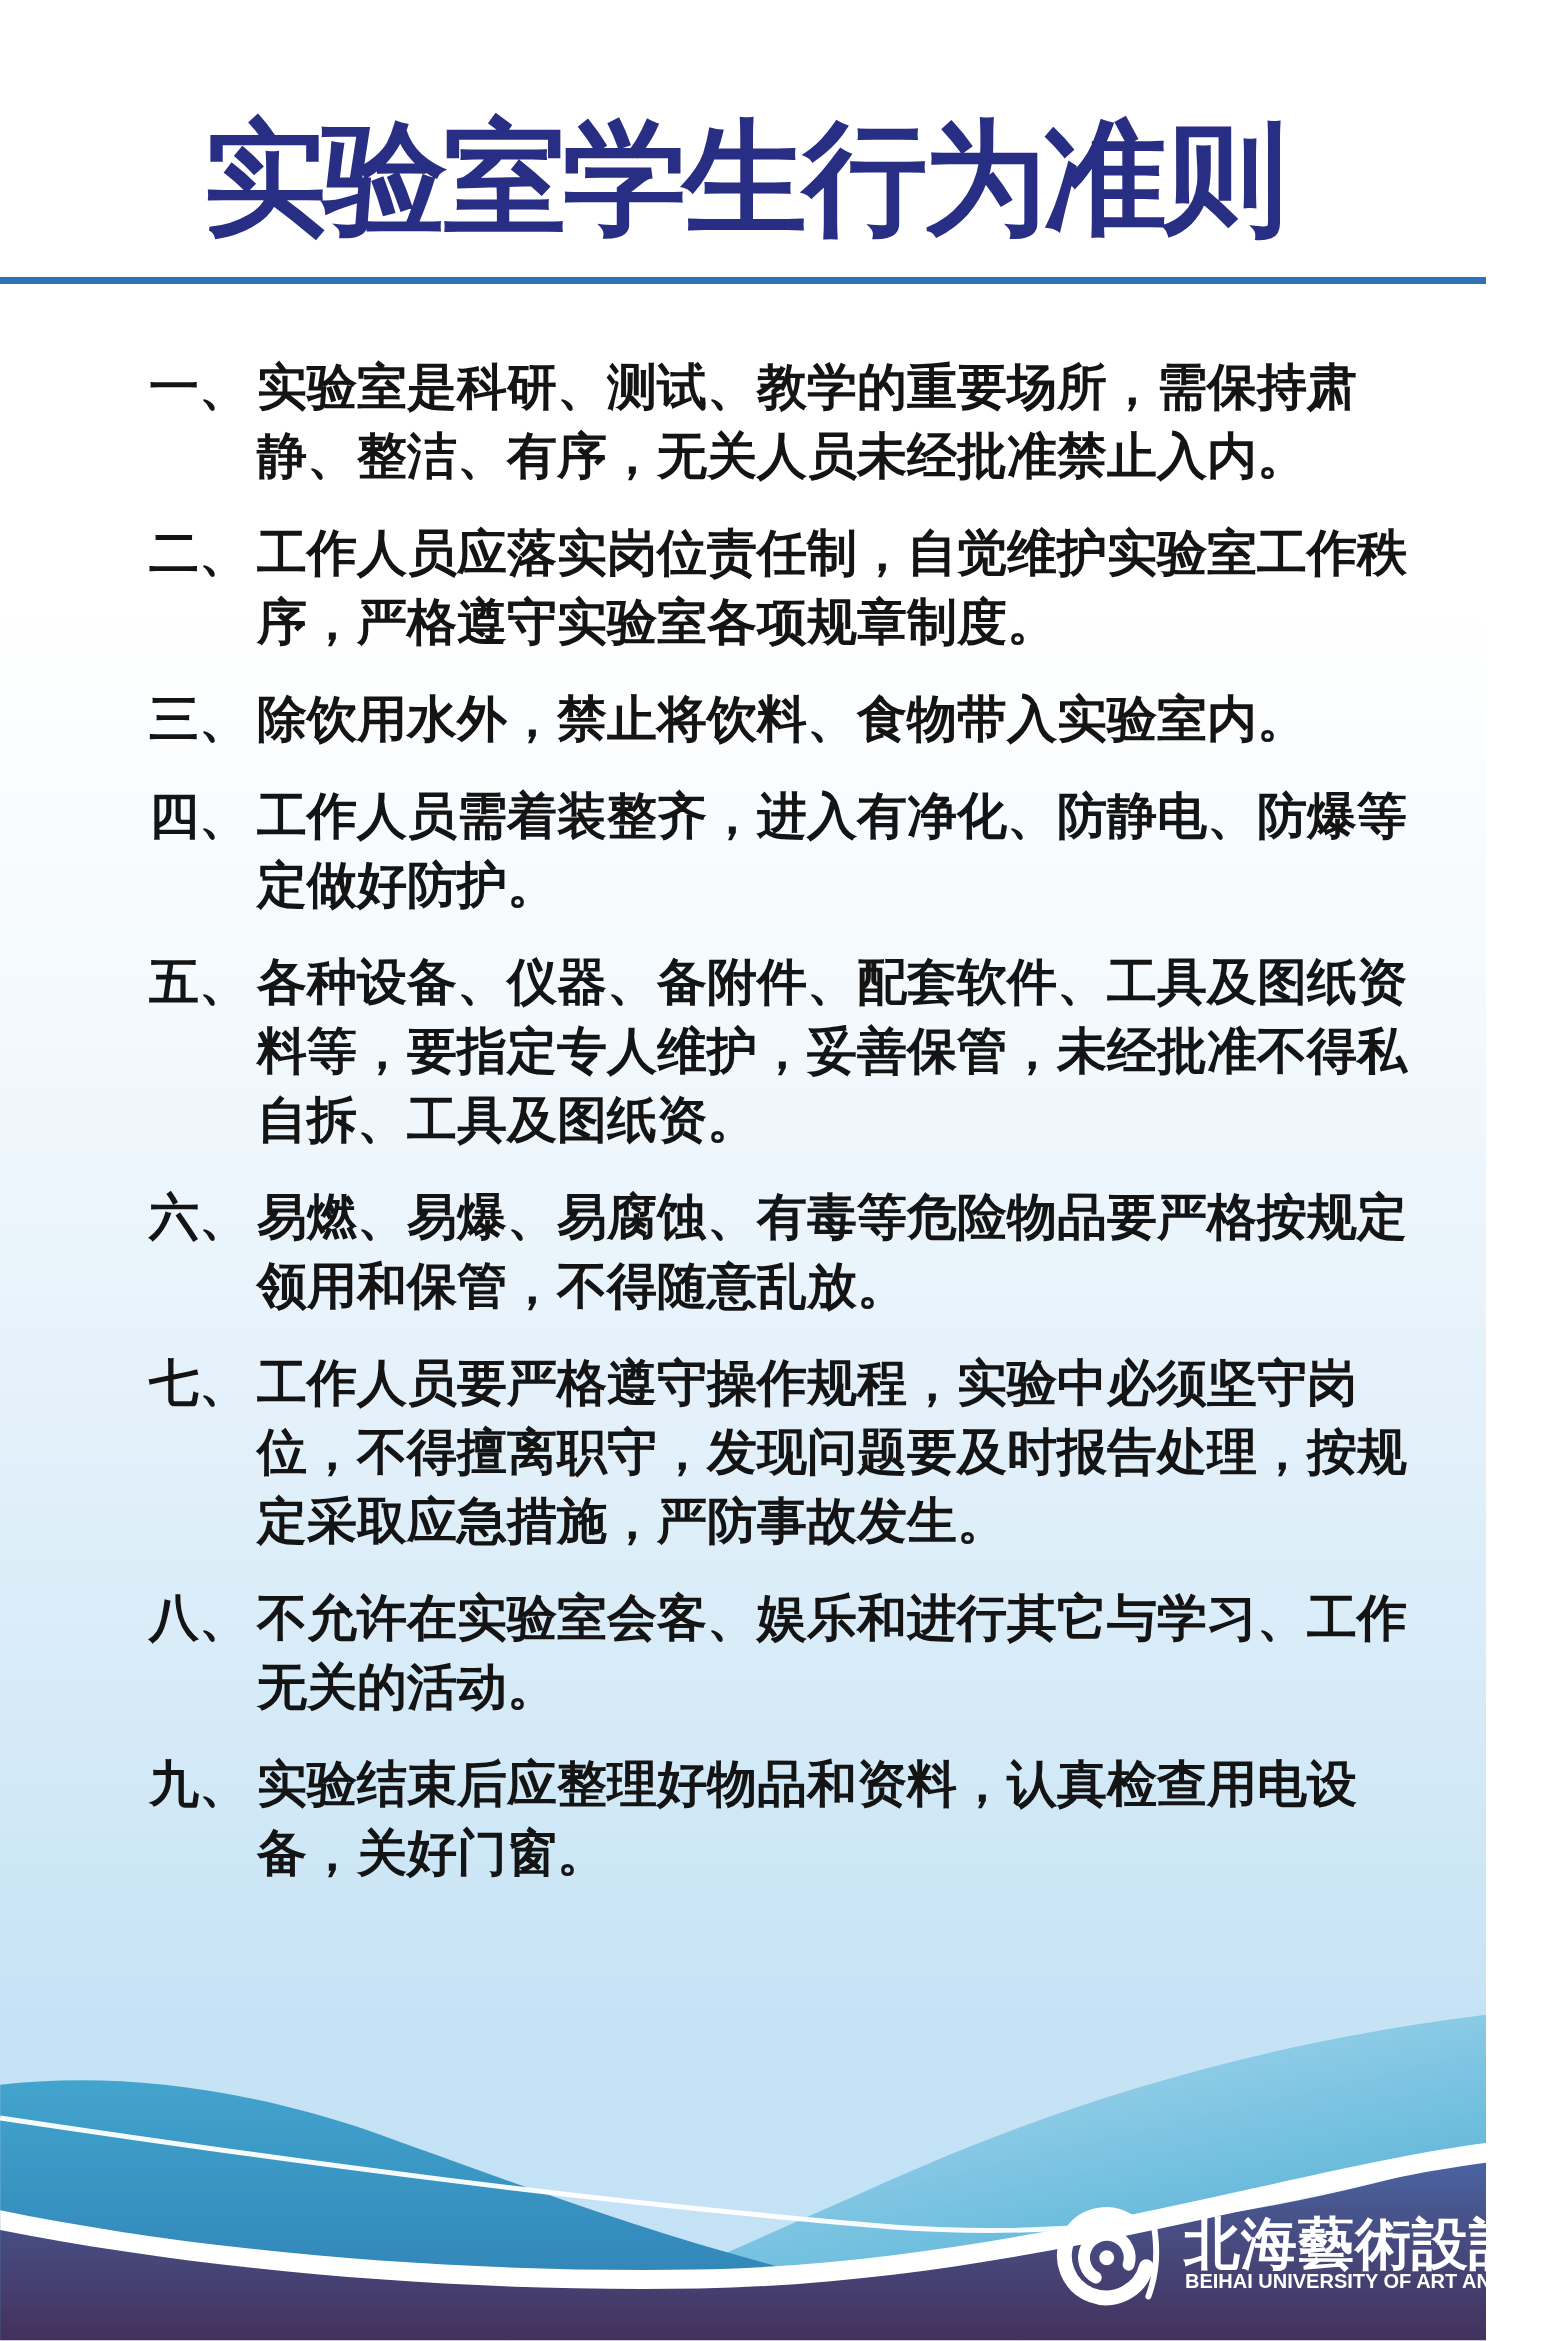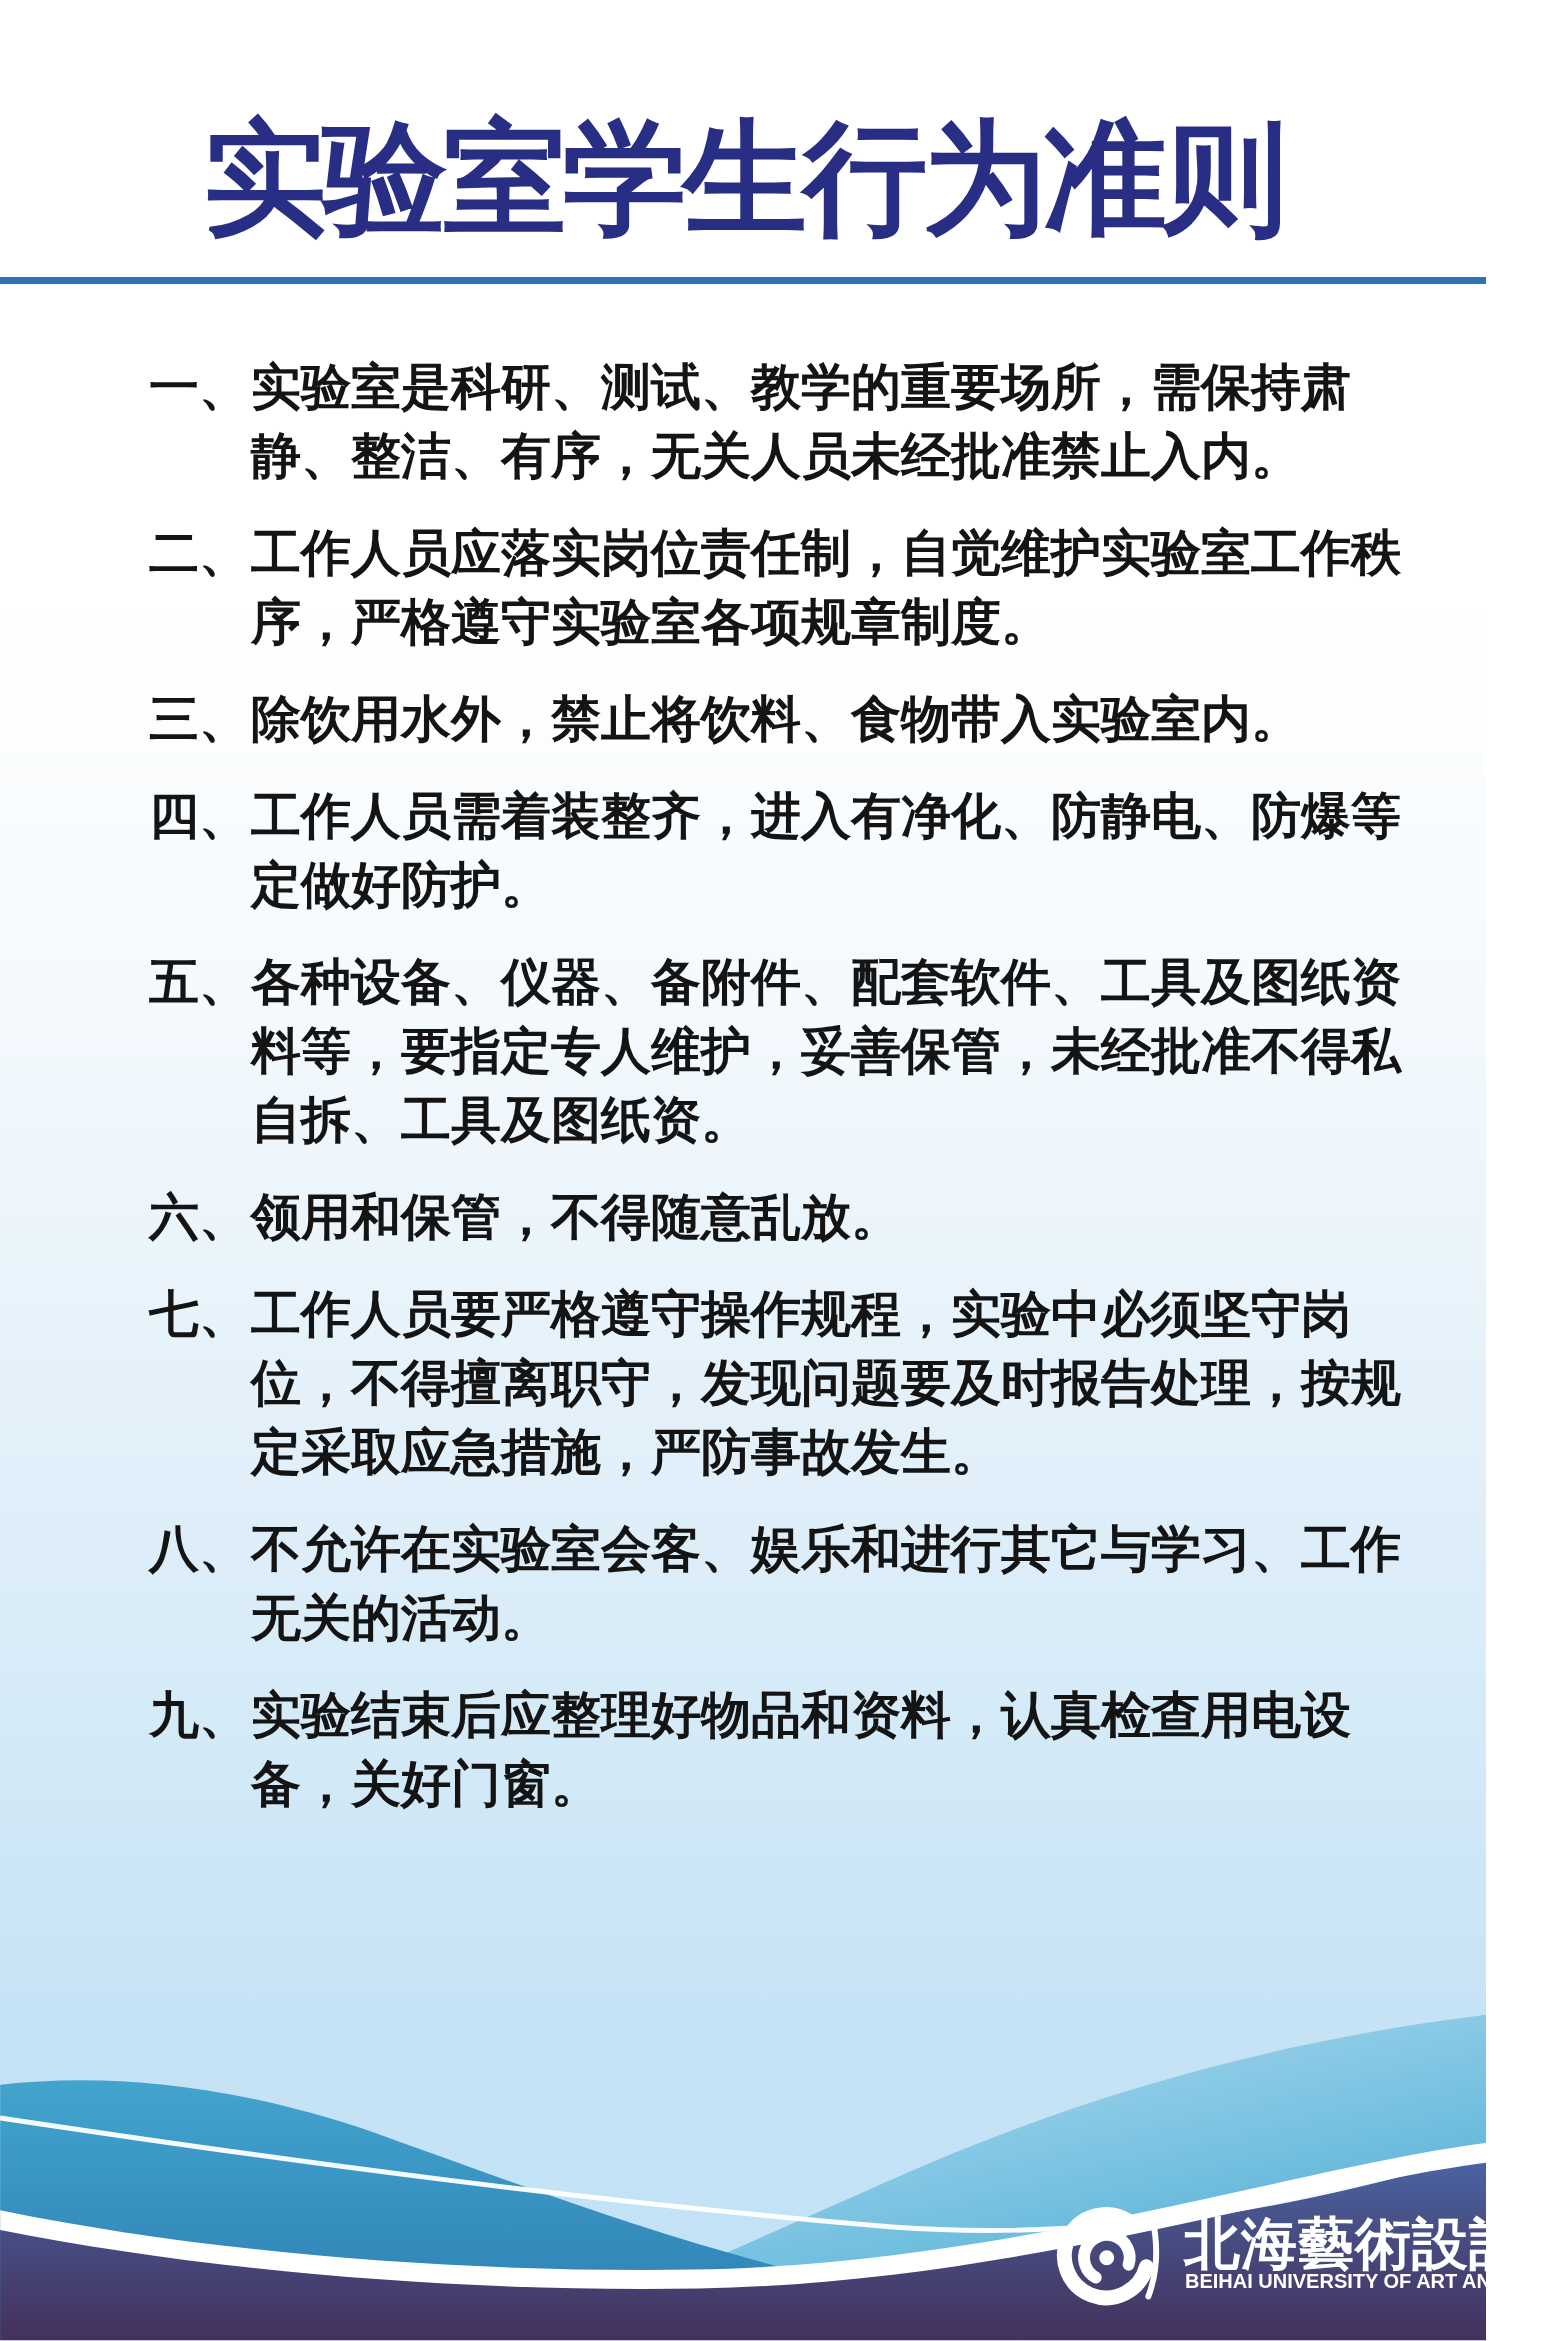--- a/index.html
+++ b/index.html
@@ -15,21 +15,21 @@
     white-space:nowrap;
   }
   .divider { position:absolute; top:277px; left:0; width:100%; height:7.4px; }
   .rules { position:absolute; top:353px; left:149px; right:114px; }
   .rule {
     display:flex; align-items:flex-start; margin-bottom:28px;
     font-size:50px; line-height:69px; font-weight:600; color:#141414;
   }
   .rule-num { width:102px; flex:none; white-space:nowrap; }
   .rule-text { flex:1; }
-  .rule-line { white-space:nowrap; }
+  .rule-line { white-space:nowrap;margin-left:6px; }
   .waves { position:absolute; left:0; top:0; width:1562px; height:2342px; pointer-events:none; }
   .logo-cn {
     position:absolute; left:1184px; top:2207px; width:377px;
     font-size:56px; font-weight:700; color:#ffffff;
     letter-spacing:1px; white-space:nowrap;
   }
   .logo-en {
     position:absolute; left:1185px; top:2270px; width:377px;
     font-size:20px; font-weight:700; color:#ffffff; letter-spacing:0px;
     white-space:nowrap;
@@ -77,20 +77,21 @@
         <div class="rule-num">五、</div>
         <div class="rule-text">
           <div class="rule-line">各种设备、仪器、备附件、配套软件、工具及图纸资</div>
           <div class="rule-line">料等，要指定专人维护，妥善保管，未经批准不得私</div>
           <div class="rule-line">自拆、工具及图纸资。</div>
         </div>
       </div>
       <div class="rule">
         <div class="rule-num">六、</div>
         <div class="rule-text">
+          <div class="rule-line">易燃、易爆、易腐蚀、有毒等危险物品要严格按规定</div>
           <div class="rule-line">领用和保管，不得随意乱放。</div>
         </div>
       </div>
       <div class="rule">
         <div class="rule-num">七、</div>
         <div class="rule-text">
           <div class="rule-line">工作人员要严格遵守操作规程，实验中必须坚守岗</div>
           <div class="rule-line">位，不得擅离职守，发现问题要及时报告处理，按规</div>
           <div class="rule-line">定采取应急措施，严防事故发生。</div>
         </div>

